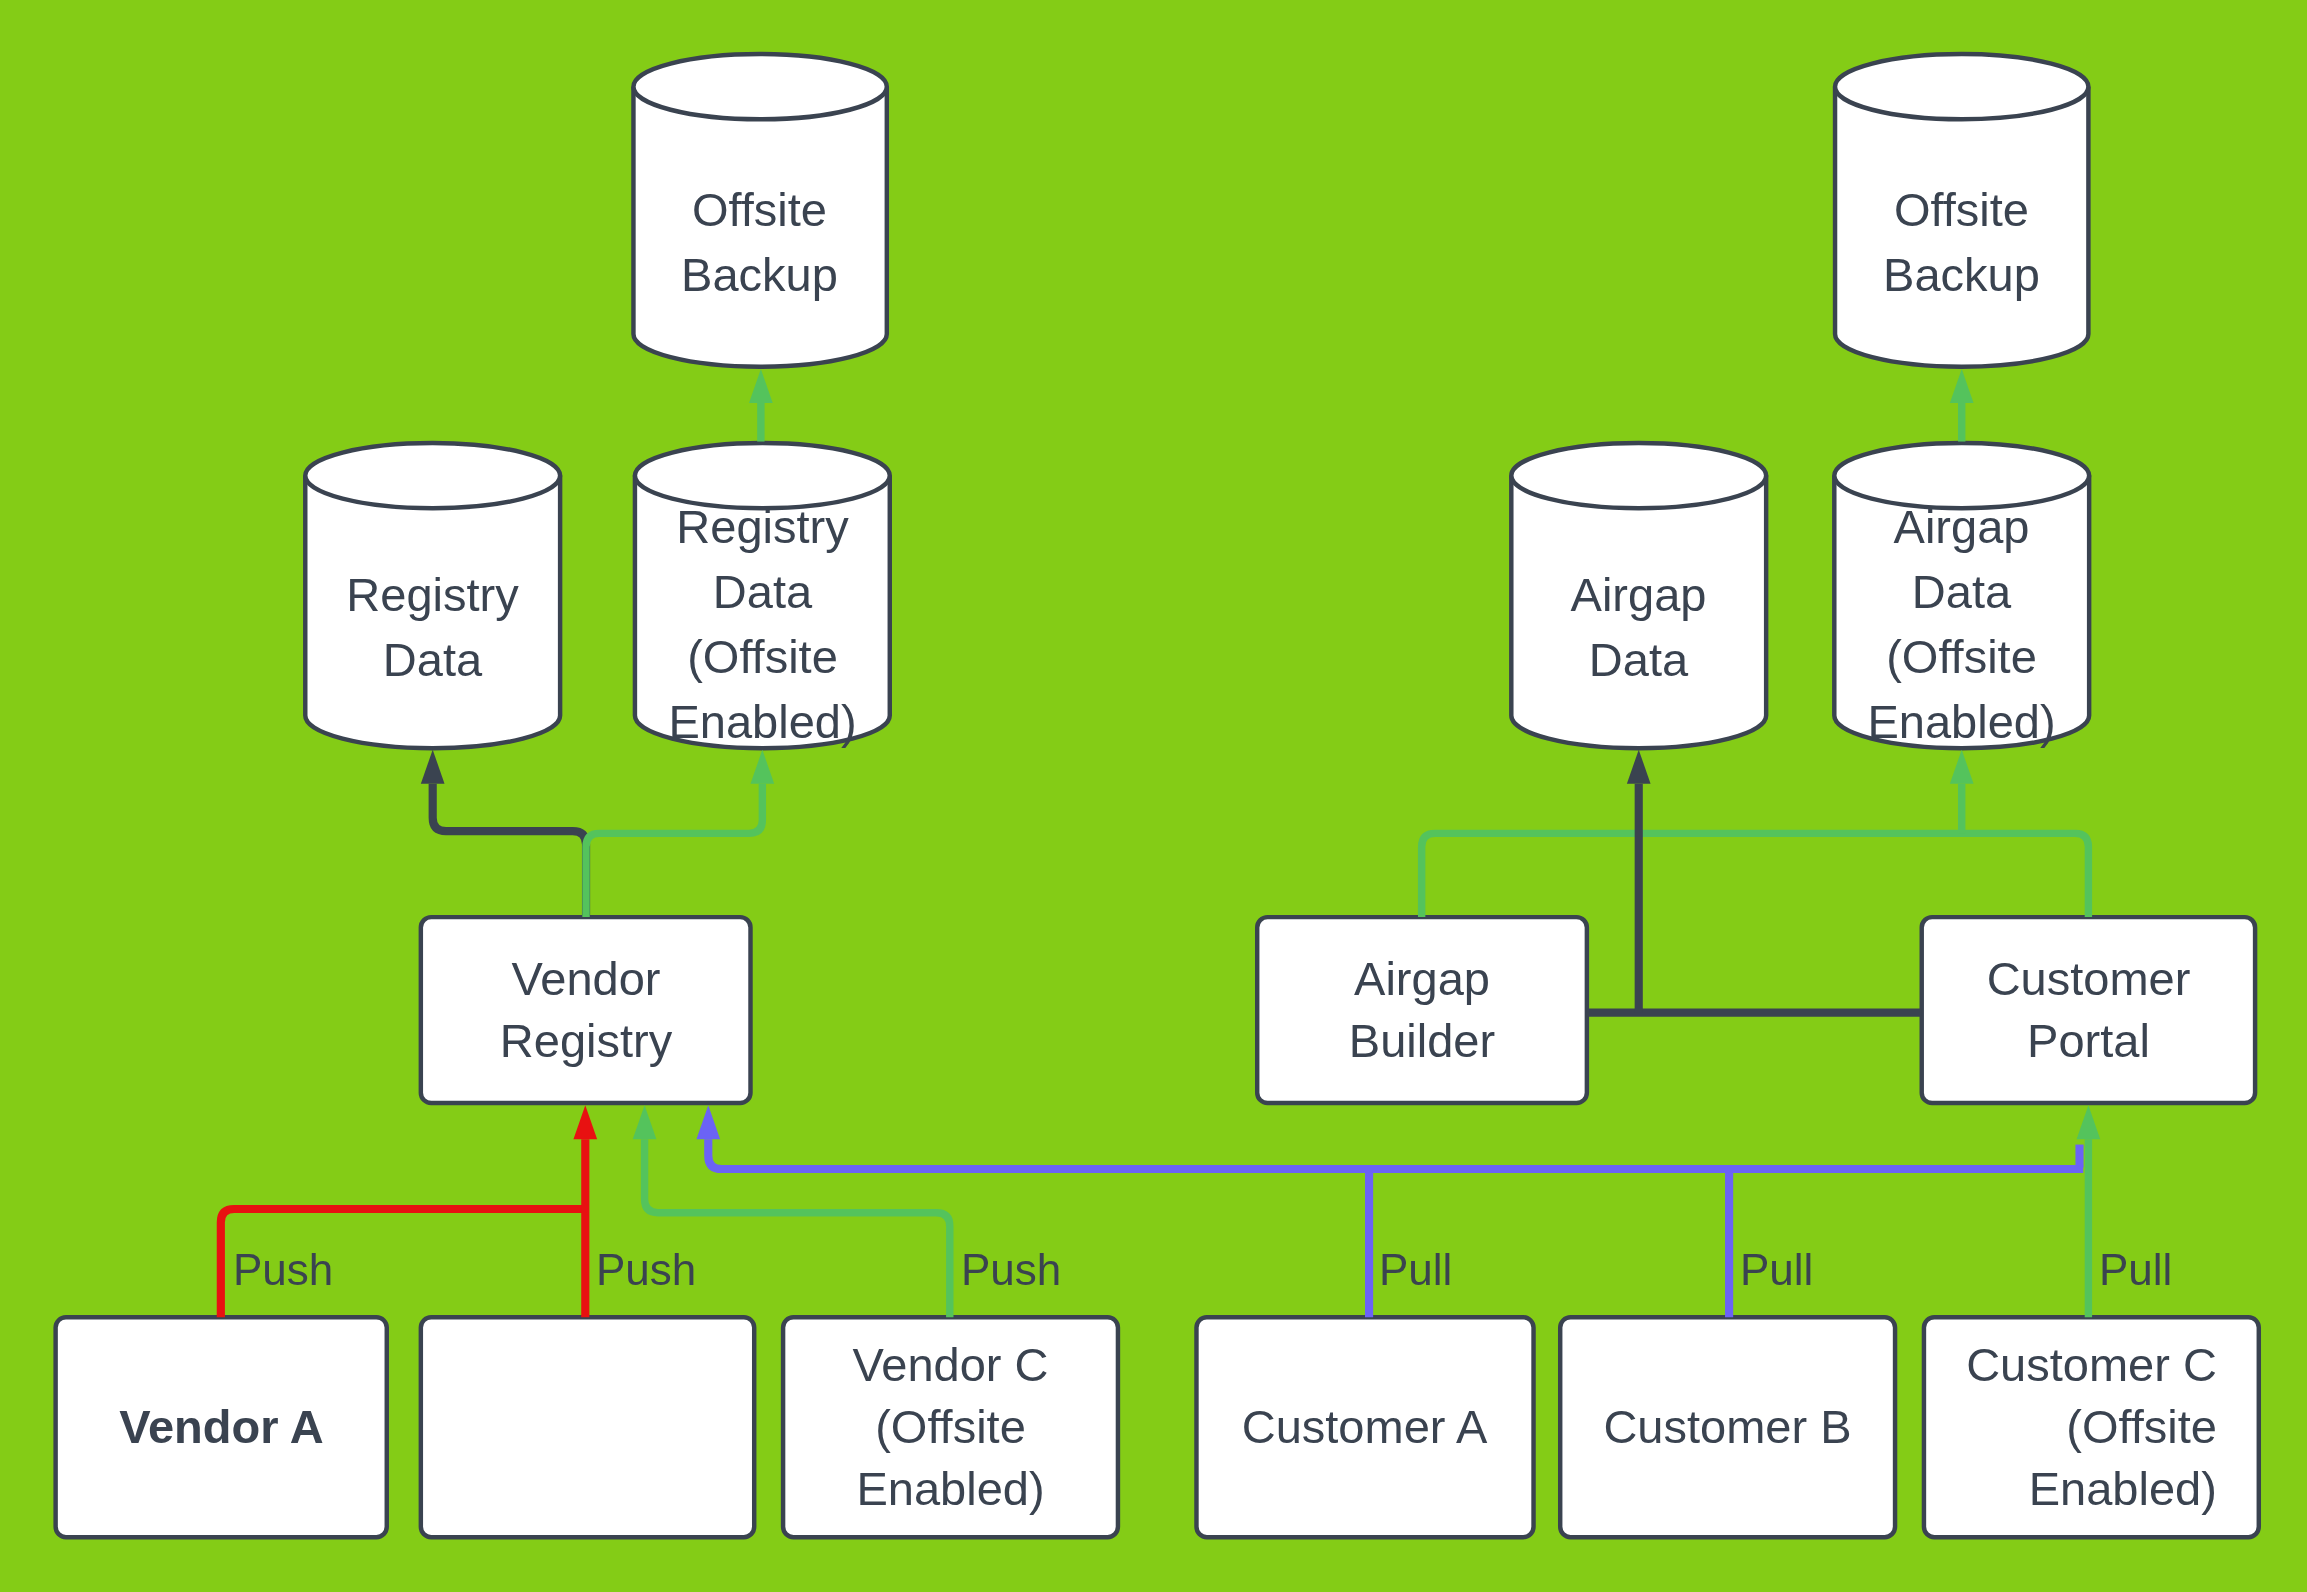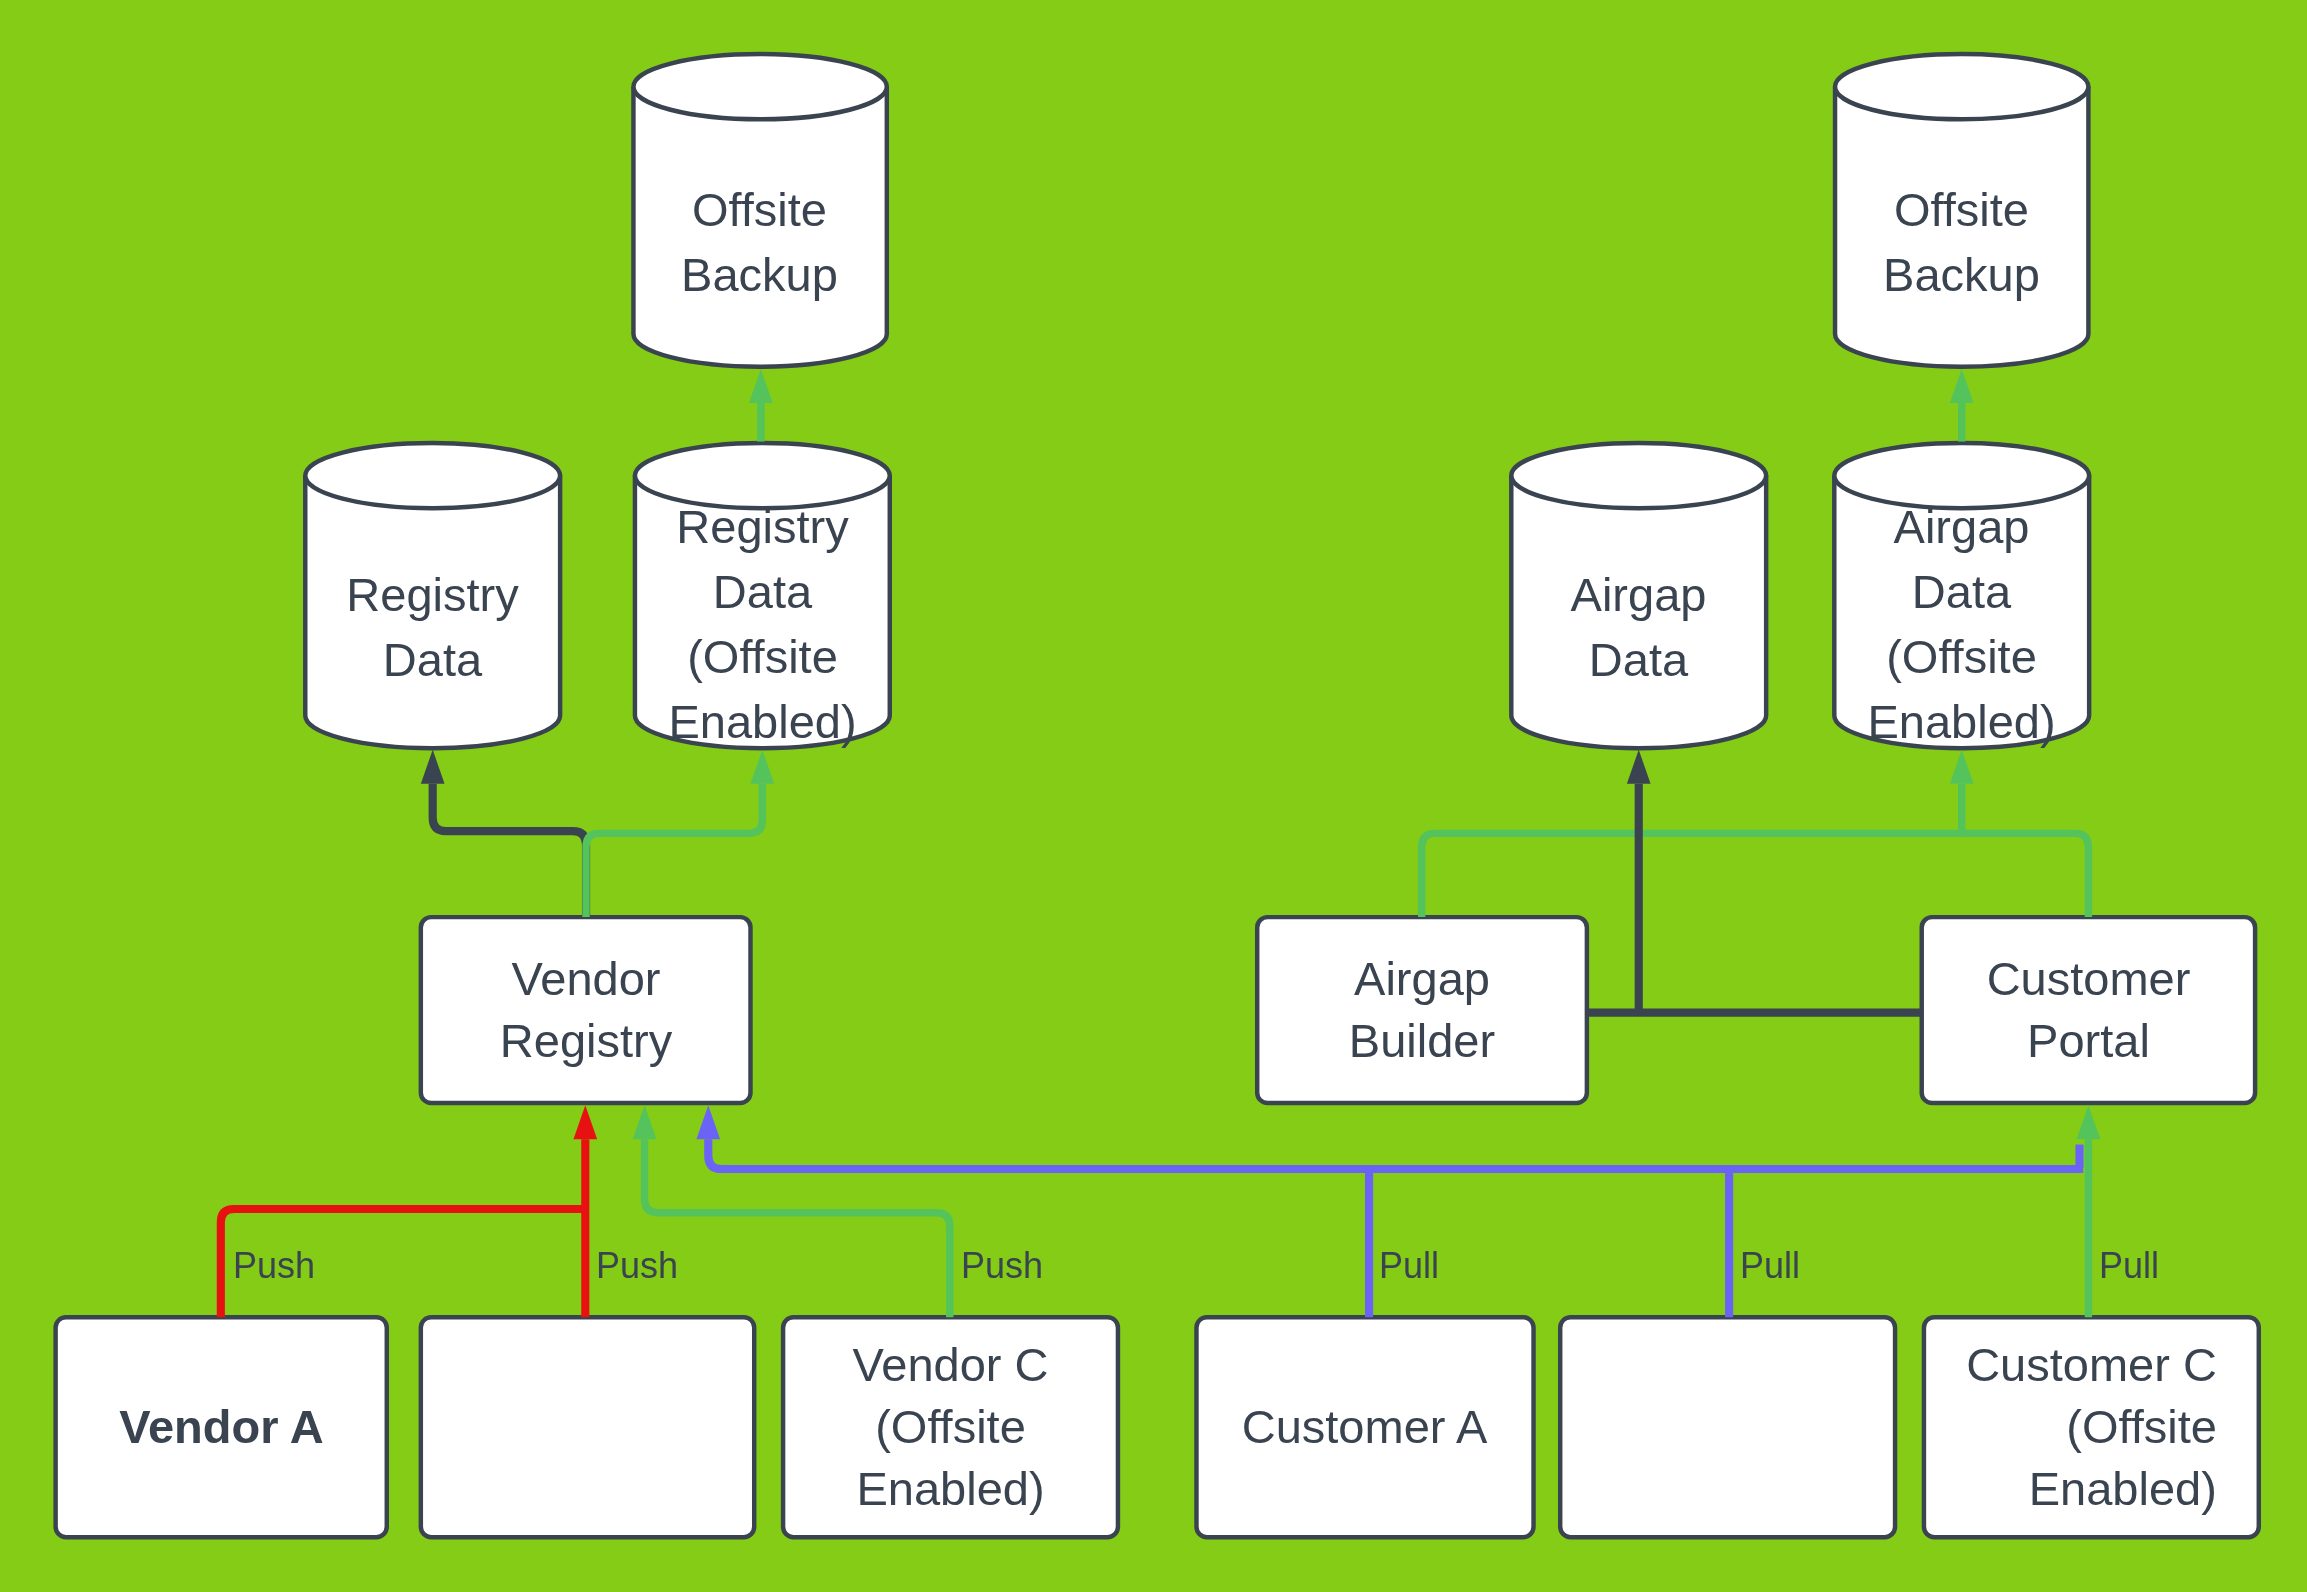--- a/index.html
+++ b/index.html
@@ -16,21 +16,21 @@
     position:absolute;
     display:flex;align-items:center;justify-content:center;
     text-align:center;
     white-space:pre-line;
     font-size:47px;line-height:1.32;
     color:#3a4350;
   }
   .cyl-label{line-height:1.38;}
   .edge-label{
     position:absolute;
-    font-size:36px;line-height:1.1;
+    font-size:44px;line-height:1.1;
     color:#3a4350;
     white-space:nowrap;
   }
 </style>
 </head>
 <body>
 
 <div id="canvas">
 
   <svg id="wires" width="2307" height="1592" viewBox="0 0 3114 2149">
@@ -134,20 +134,21 @@
   <div class="node-label" style="left:1257px;top:917px;width:330px;height:186px;">Airgap
 Builder</div>
   <div class="node-label" style="left:1922px;top:917px;width:333px;height:186px;">Customer
 Portal</div>
 
   <div class="node-label" style="left:56px;top:1317px;width:331px;height:220px;font-weight:bold;">Vendor A</div>
   <div class="node-label" style="left:783px;top:1317px;width:335px;height:220px;">Vendor C
 (Offsite
 Enabled)</div>
   <div class="node-label" style="left:1196px;top:1317px;width:337px;height:220px;">Customer A</div>
+  <div class="node-label" style="left:1560px;top:1317px;width:335px;height:220px;">Customer B</div>
   <div class="node-label" style="left:1924px;top:1317px;width:335px;height:220px;text-align:right;">Customer C
 (Offsite
 Enabled)</div>
 
   <div class="edge-label" style="left:233px;top:1246px;">Push</div>
   <div class="edge-label" style="left:596px;top:1246px;">Push</div>
   <div class="edge-label" style="left:961px;top:1246px;">Push</div>
   <div class="edge-label" style="left:1379px;top:1246px;">Pull</div>
   <div class="edge-label" style="left:1740px;top:1246px;">Pull</div>
   <div class="edge-label" style="left:2099px;top:1246px;">Pull</div>

